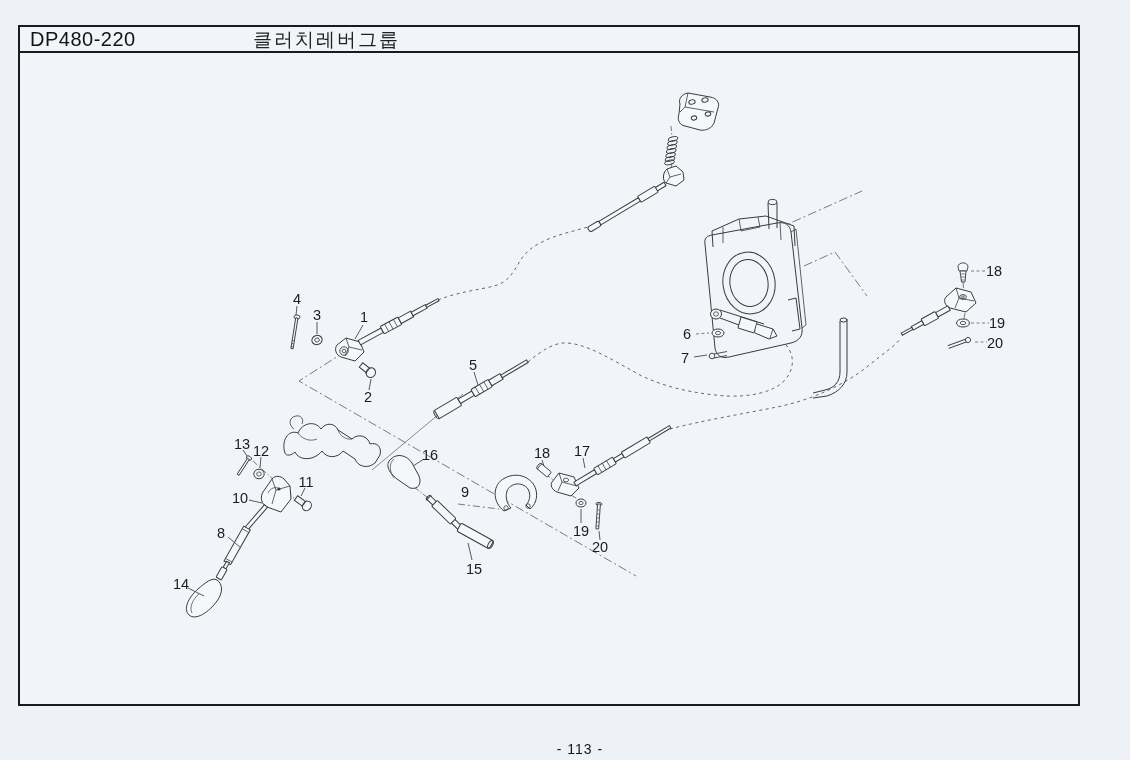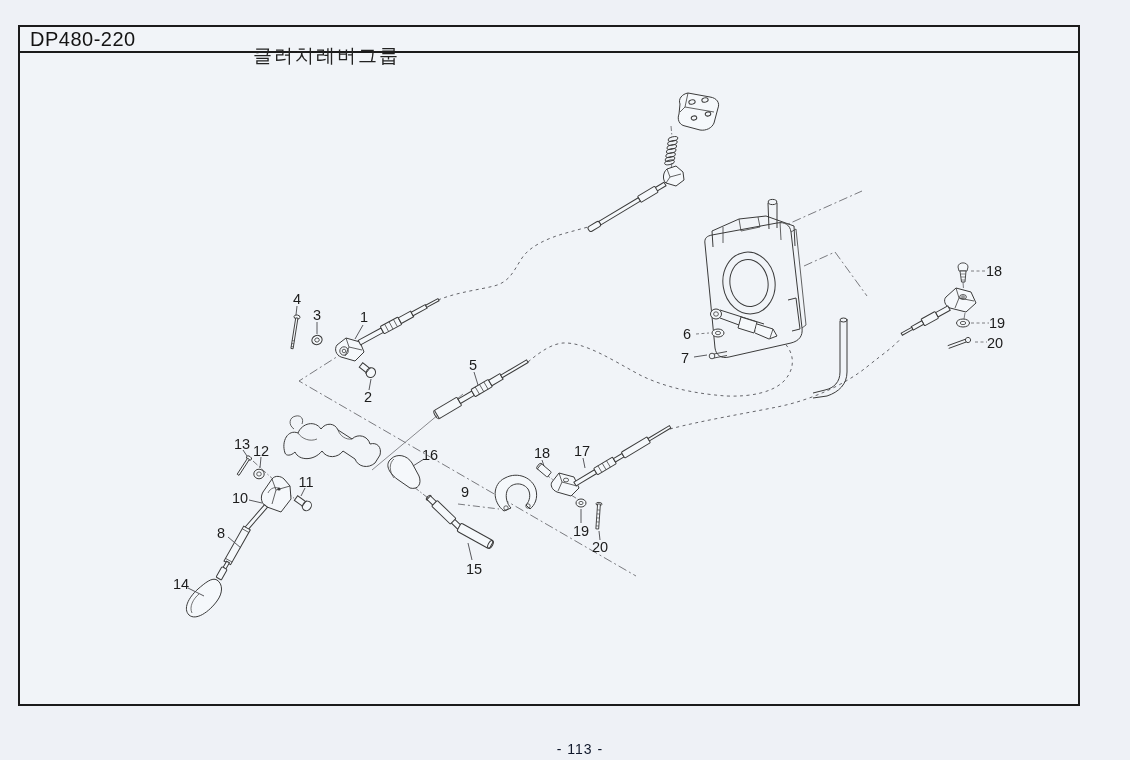--- a/index.html
+++ b/index.html
@@ -21,21 +21,20 @@
   }
   .code{
     position:absolute;left:10px;top:0;line-height:25px;
     font-size:20px;font-weight:normal;color:#141414;letter-spacing:.5px;
   }
   .ktitle{
     position:absolute;left:233px;top:0;line-height:25px;
     font-size:19px;color:#222;
     font-family:"DejaVu Serif", serif;
     letter-spacing:2px;
-    margin-top:16px;
   }
   .footer{
     position:absolute;top:741px;left:30px;width:1100px;
     text-align:center;font-size:14px;color:#0f172a;letter-spacing:1px;
   }
   svg.diagram{position:absolute;left:0;top:0;}
   svg .callout{
     font-family:"Liberation Sans", sans-serif;
     font-size:14.5px;fill:#1c1c1c;
   }

